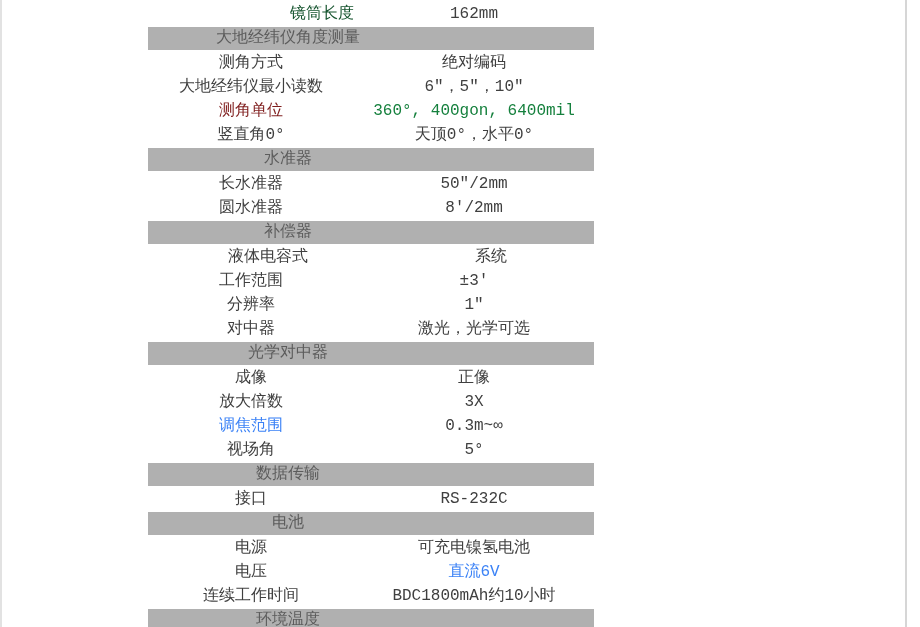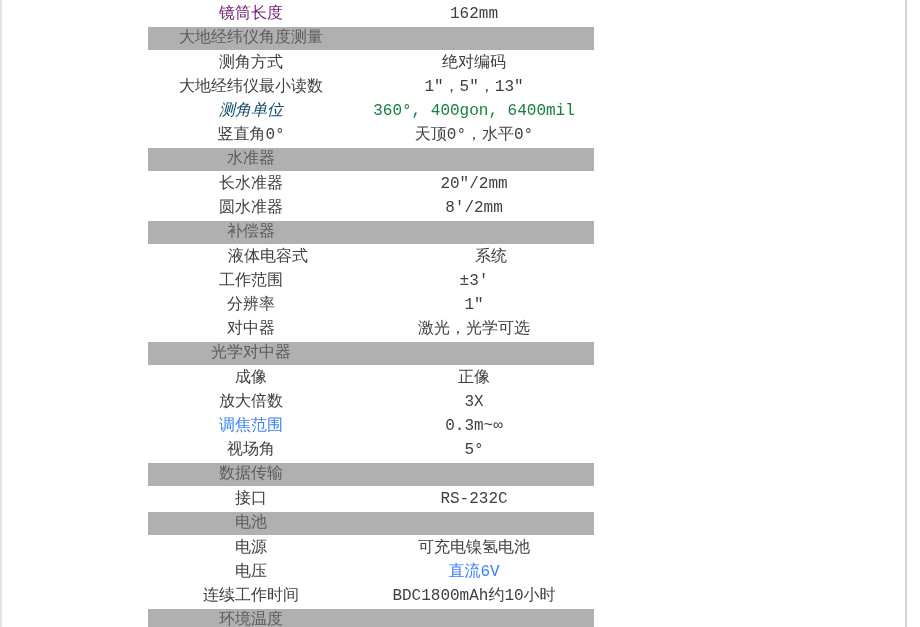--- a/index.html
+++ b/index.html
@@ -64,62 +64,63 @@
     display: flex;
     align-items: center;
   }
   .section-title {
     width: 206px;
     text-align: center;
     font-size: 16px;
     line-height: 23px;
     color: #5c5c5c;
     white-space: nowrap;
+    margin-left: 37px;
   }
 </style>
 </head>
 <body>
 
 <div class="page">
   <div class="edge-line-left"></div>
   <div class="edge-line-right"></div>
   <div class="spec-table">
       <div class="row data">
-        <div class="cell label" style="color: #701a75;">镜筒长度</div>
+        <div class="cell label" style="color: #14532d; text-align: right;">镜筒长度</div>
         <div class="cell value" style="color: rgb(63, 63, 63);">162mm</div>
       </div>
       <div class="row section">
         <div class="section-bar" style="background: rgb(176, 176, 176);">
           <span class="section-title" style="color: rgb(92, 92, 92);">大地经纬仪角度测量</span>
         </div>
       </div>
       <div class="row data">
         <div class="cell label" style="color: rgb(63, 63, 63);">测角方式</div>
         <div class="cell value" style="color: rgb(63, 63, 63);">绝对编码</div>
       </div>
       <div class="row data">
         <div class="cell label" style="color: rgb(63, 63, 63);">大地经纬仪最小读数</div>
-        <div class="cell value" style="color: rgb(63, 63, 63);">1″，5″，13″</div>
+        <div class="cell value" style="color: rgb(63, 63, 63);">6″，5″，10″</div>
       </div>
       <div class="row data">
-        <div class="cell label" style="color: #0c4a6e; font-style: italic;">测角单位</div>
+        <div class="cell label" style="color: #7f1d1d;">测角单位</div>
         <div class="cell value" style="color: #15803d;">360°, 400gon, 6400mil</div>
       </div>
       <div class="row data">
         <div class="cell label" style="color: rgb(63, 63, 63);">竖直角0°</div>
         <div class="cell value" style="color: rgb(63, 63, 63);">天顶0°，水平0°</div>
       </div>
       <div class="row section">
         <div class="section-bar" style="background: rgb(176, 176, 176);">
           <span class="section-title" style="color: rgb(92, 92, 92);">水准器</span>
         </div>
       </div>
       <div class="row data">
         <div class="cell label" style="color: rgb(63, 63, 63);">长水准器</div>
-        <div class="cell value" style="color: rgb(63, 63, 63);">20″/2mm</div>
+        <div class="cell value" style="color: rgb(63, 63, 63);">50″/2mm</div>
       </div>
       <div class="row data">
         <div class="cell label" style="color: rgb(63, 63, 63);">圆水准器</div>
         <div class="cell value" style="color: rgb(63, 63, 63);">8′/2mm</div>
       </div>
       <div class="row section">
         <div class="section-bar" style="background: rgb(176, 176, 176);">
           <span class="section-title" style="color: rgb(92, 92, 92);">补偿器</span>
         </div>
       </div>

